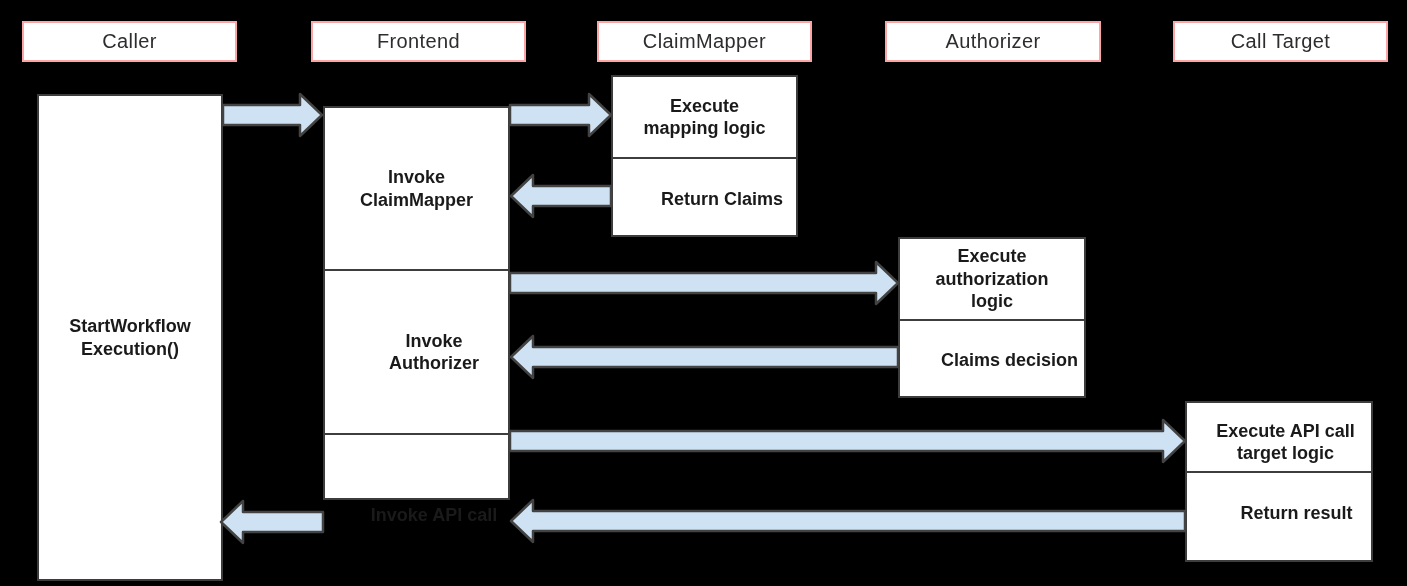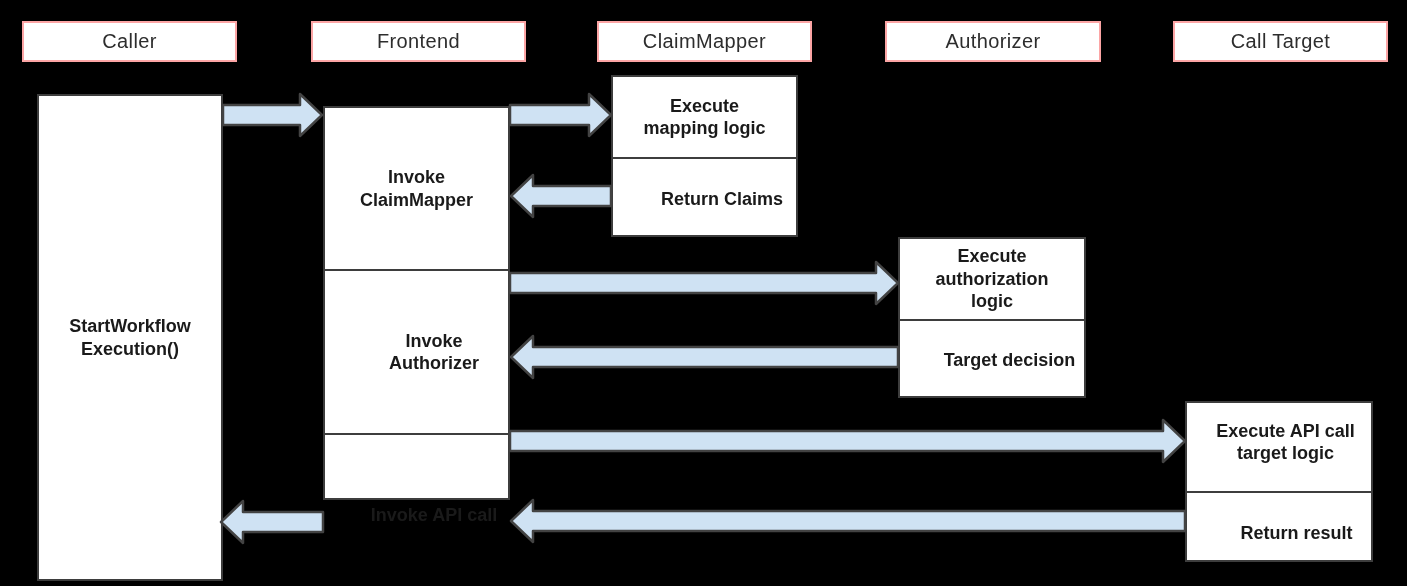--- a/index.html
+++ b/index.html
@@ -108,30 +108,30 @@
     </div>
   </div>
 
   <div class="act" style="left:898px;top:237px;width:188px;height:161px;">
     <div class="sec" style="top:0;height:80px;">
       <span class="lbl">Execute
 authorization
 logic</span>
     </div>
     <div class="sec divided" style="top:80px;height:81px;">
-      <span class="lbl">Target decision</span>
+      <span class="lbl">Claims decision</span>
     </div>
   </div>
 
   <div class="act" style="left:1185px;top:401px;width:188px;height:161px;">
     <div class="sec" style="top:0;height:78px;padding-left:13px;">
       <span class="lbl">Execute API call
 target logic</span>
     </div>
-    <div class="sec divided" style="top:88px;height:83px;text-align:right;">
+    <div class="sec divided" style="top:68px;height:83px;text-align:right;">
       <span class="lbl">Return result</span>
     </div>
   </div>
 
   <svg id="arrows" width="1407" height="586" viewBox="0 0 1407 586">
     <polygon points="223,105 300,105 300,94 322,115 300,136 300,125 223,125"></polygon>
     <polygon points="510,105 589,105 589,94 611,115 589,136 589,125 510,125"></polygon>
     <polygon points="611,186 533,186 533,175 511,196 533,217 533,206 611,206"></polygon>
     <polygon points="510,273 876,273 876,262 898,283 876,304 876,293 510,293"></polygon>
     <polygon points="898,347 533,347 533,336 511,357 533,378 533,367 898,367"></polygon>

